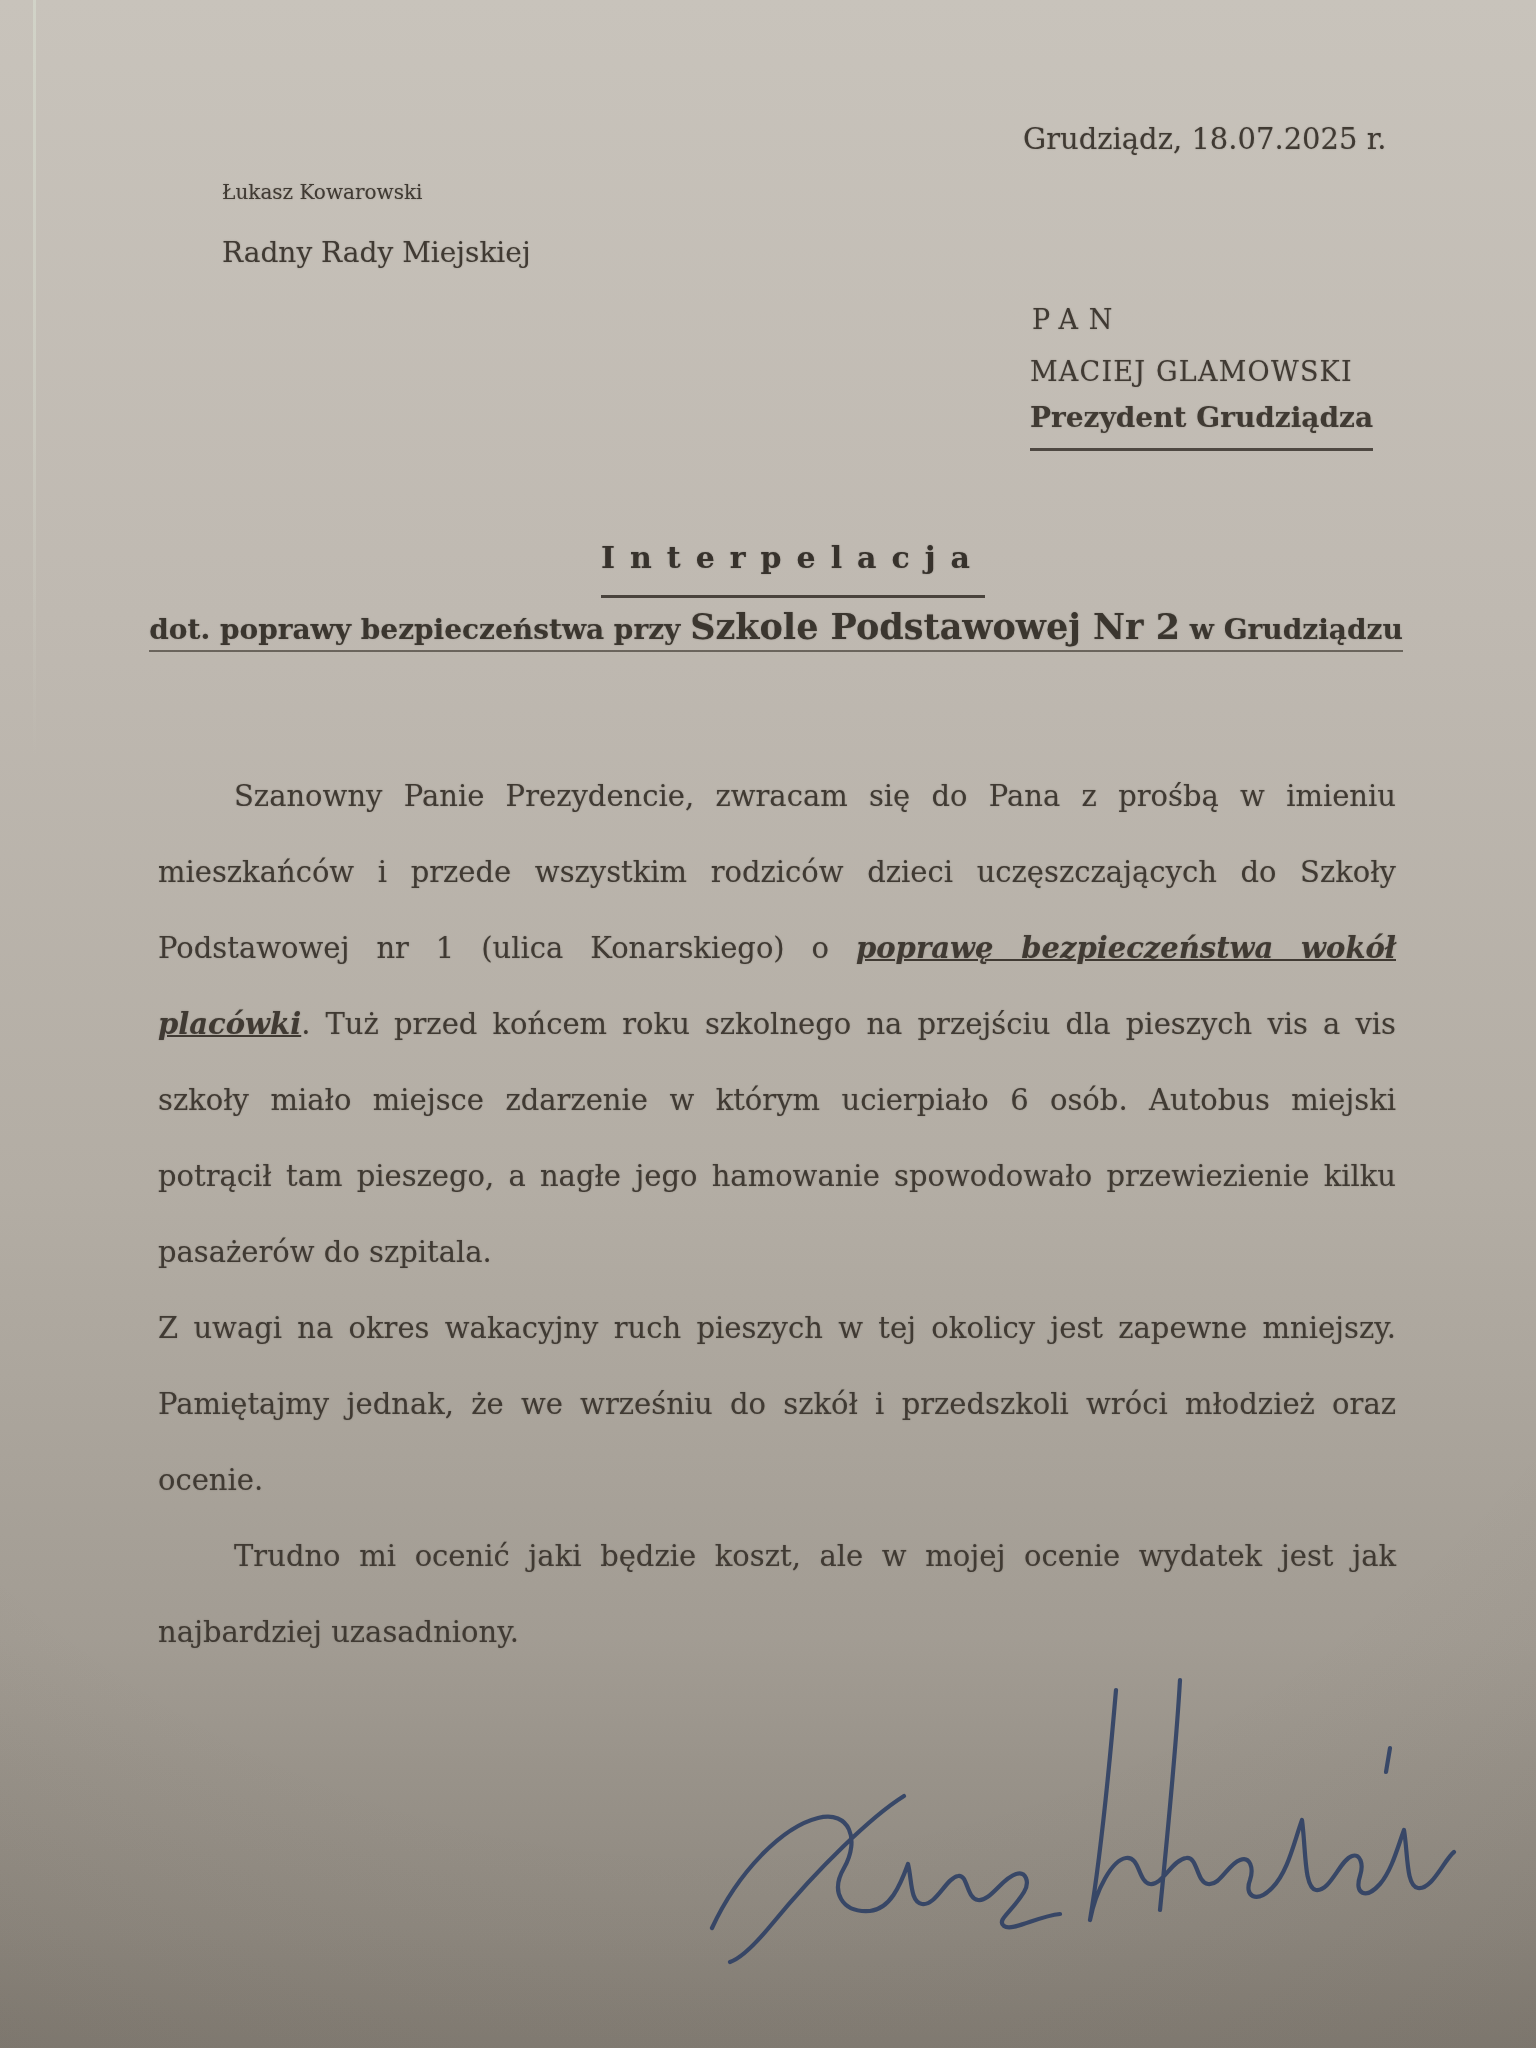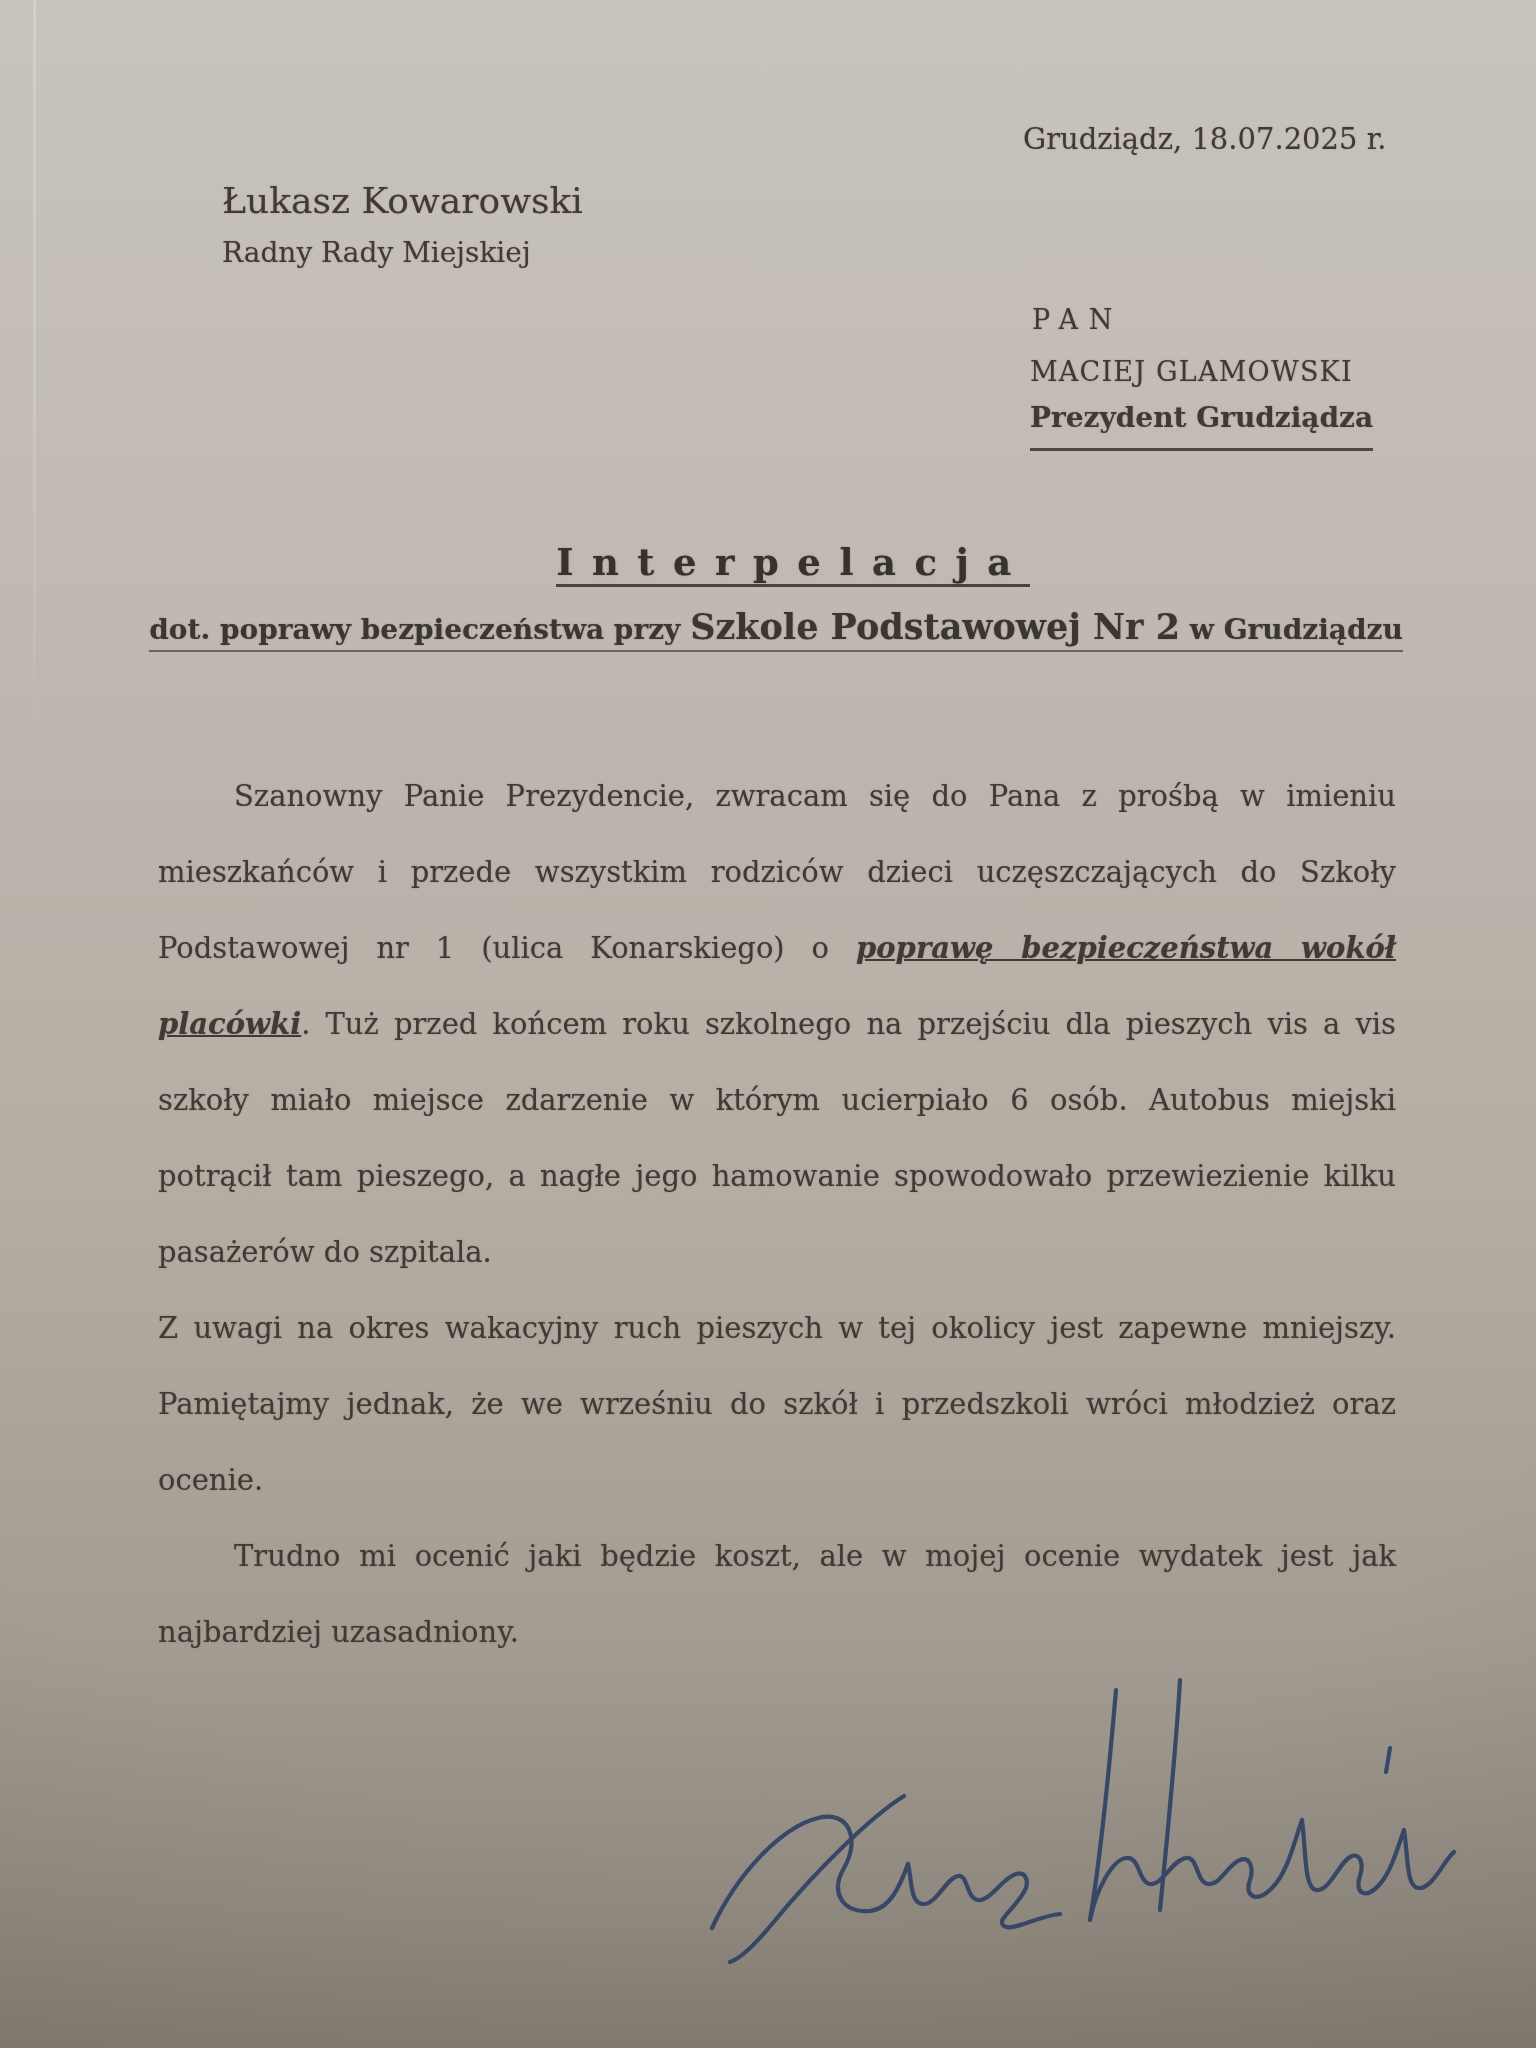--- a/index.html
+++ b/index.html
@@ -23,32 +23,32 @@
     pointer-events: none;
   }
   .crease {
     position: absolute; left: 33px; top: 0; width: 3px; height: 760px;
     background: linear-gradient(180deg, rgba(214,219,206,0.65) 0%, rgba(214,219,206,0.40) 55%, rgba(214,219,206,0) 100%);
     pointer-events: none;
   }
   .txt { position: absolute; color: #403a33; text-shadow: 0 0 1.5px rgba(64,58,50,0.38); white-space: nowrap; }
 
   .dateline { left: 1023px; top: 122px; font-size: 29px; }
-  .sender-name { left: 222px; top: 180px; font-size: 36px; }
+  .sender-name { left: 222px; top: 180px; font-size: 20px; }
   .sender-role { left: 222px; top: 236px; font-size: 28px; }
 
   .recipient-salutation { left: 1032px; top: 292px; font-size: 27px; letter-spacing: 0.40em; margin-top: 12px; }
   .recipient-name { left: 1030px; top: 356px; font-size: 27px; letter-spacing: 0.045em; }
   .recipient-title { left: 1030px; top: 401px; font-size: 28px; font-weight: bold;
     border-bottom: 3px solid rgba(52,46,40,0.82); padding-bottom: 14px; }
 
   .title-row { position: absolute; left: 0; top: 540px; width: 1586px; text-align: center; }
-  .title-text { display: inline-block; font-size: 37px; font-weight: bold; letter-spacing: 0.50em;
+  .title-text { display: inline-block; font-size: 30px; font-weight: bold; letter-spacing: 0.50em;
     color: #37322c; text-shadow: 0 0 1.5px rgba(55,50,44,0.4);
-    border-bottom: 3px solid rgba(52,46,40,0.85); padding-bottom: 0; }
+    border-bottom: 3px solid rgba(52,46,40,0.85); padding-bottom: 20px; }
 
   .subject-row { position: absolute; left: 0; top: 606px; width: 1552px; text-align: center; }
   .subject-line { display: inline-block; border-bottom: 2px solid rgba(62,56,48,0.65); padding-bottom: 3px;
     color: #3b362f; text-shadow: 0 0 1.5px rgba(55,50,44,0.4); white-space: nowrap; }
   .subject-small { font-size: 28px; font-weight: bold; }
   .subject-big { font-size: 35px; font-weight: bold; }
 
   .body-block {
     position: absolute; left: 158px; top: 758px; width: 1238px;
     font-size: 29px; line-height: 76px; color: #403a33;

